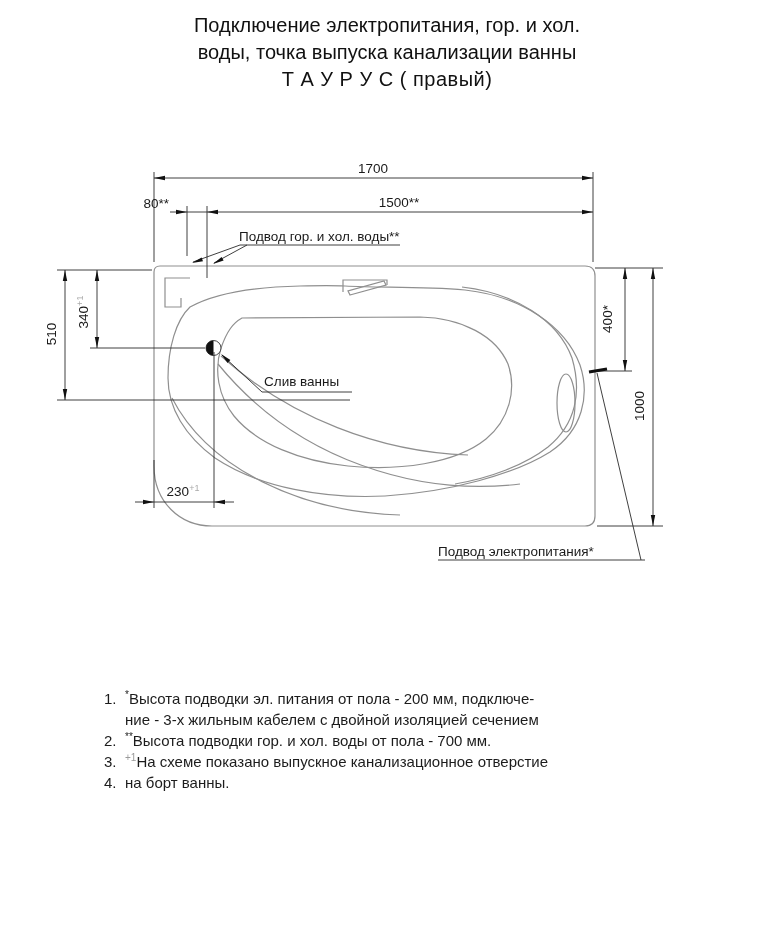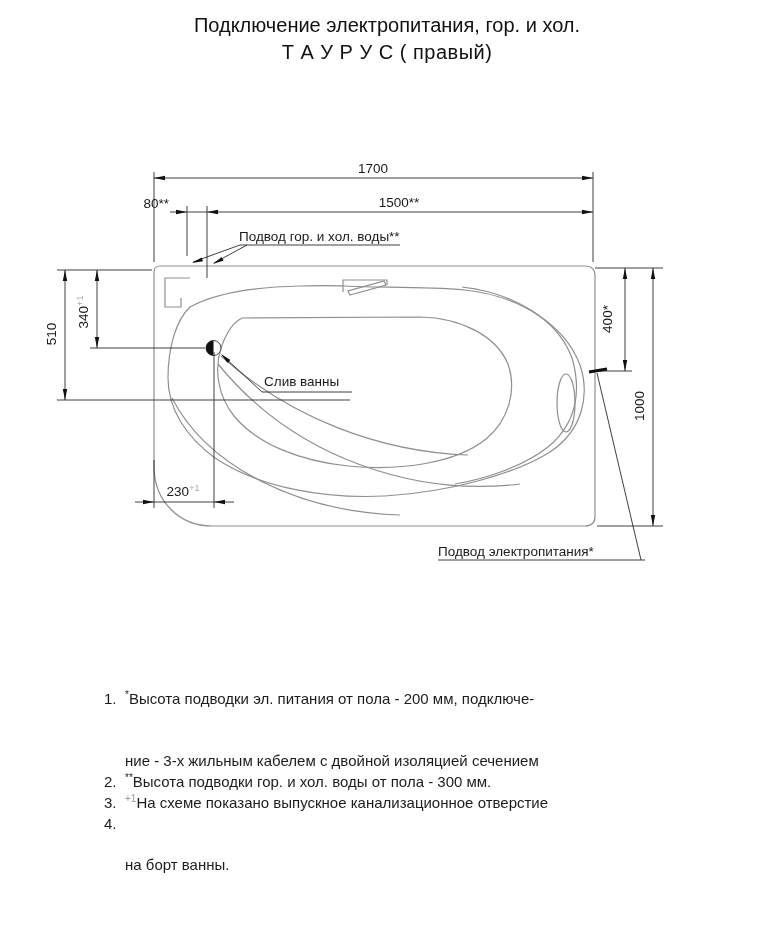--- a/index.html
+++ b/index.html
@@ -18,27 +18,28 @@
   .notes{
     position:absolute;left:104px;top:688px;width:600px;
     font-size:15px;line-height:21px;color:#1c1c1c;
   }
   .note{display:flex;}
   .note .num{width:21px;flex:0 0 21px;}
   .note .body{flex:1;}
   .note sup{font-size:10px;line-height:0;}
   .note sup.light{color:#999;}
   .nline{display:block;}
-  .nline.cont{padding-left:0px;margin-top:41px;}
+  .nline.cont{padding-left:0px;}
 </style>
 </head>
 <body>
 
 <div class="title">
   <div class="t1">Подключение электропитания, гор. и хол.</div>
+  <div class="t2">воды, точка выпуска канализации ванны</div>
   <div class="t3">Т А У Р У С ( правый)</div>
 </div>
 
 <svg width="774" height="950" viewBox="0 0 774 950">
 
   <g stroke="#8f8f8f" stroke-width="1.2" fill="none">
 
     <path d="M 160,266 H 585 Q 595,266 595,276 V 516 Q 595,526 585,526 H 212 C 180,526 154,502 154,466 V 272 Q 154,266 160,266 Z"></path>
 
     <path d="M 190,278 H 165 V 307 H 181 V 298"></path>
@@ -141,21 +142,21 @@
 
 <div class="notes">
   <div class="note">
     <span class="num">1.</span>
     <span class="body"><sup>*</sup><span>Высота подводки эл. питания от пола - 200 мм, подключе-</span>
       <span class="nline cont">ние - 3-х жильным кабелем с двойной изоляцией сечением</span>
     </span>
   </div>
   <div class="note">
     <span class="num">2.</span>
-    <span class="body"><sup>**</sup><span>Высота подводки гор. и хол. воды от пола - 300 мм.</span></span>
+    <span class="body"><sup>**</sup><span>Высота подводки гор. и хол. воды от пола - 700 мм.</span></span>
   </div>
   <div class="note">
     <span class="num">3.</span>
     <span class="body"><sup class="light">+1</sup><span>На схеме показано выпускное канализационное отверстие</span>
     </span>
   </div>
   <div class="note">
     <span class="num">4.</span>
     <span class="body">
       <span class="nline cont">на борт ванны.</span>

